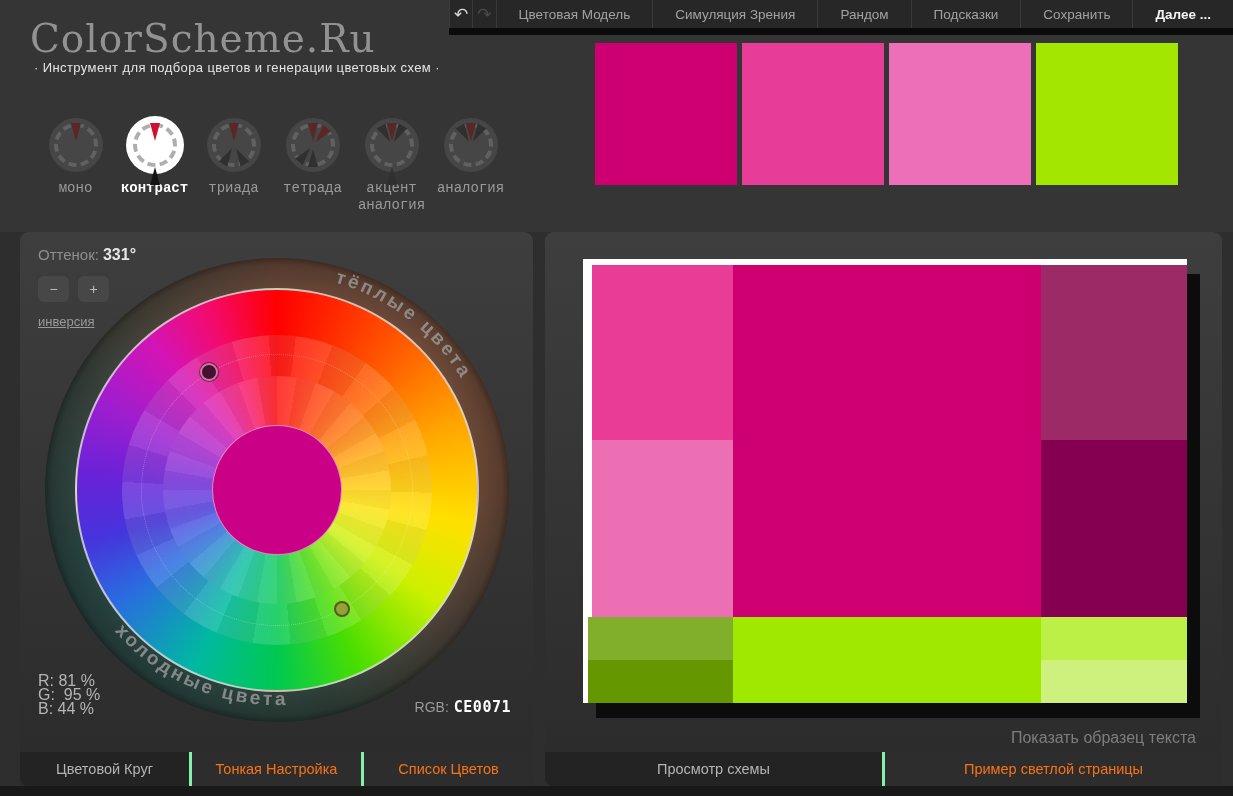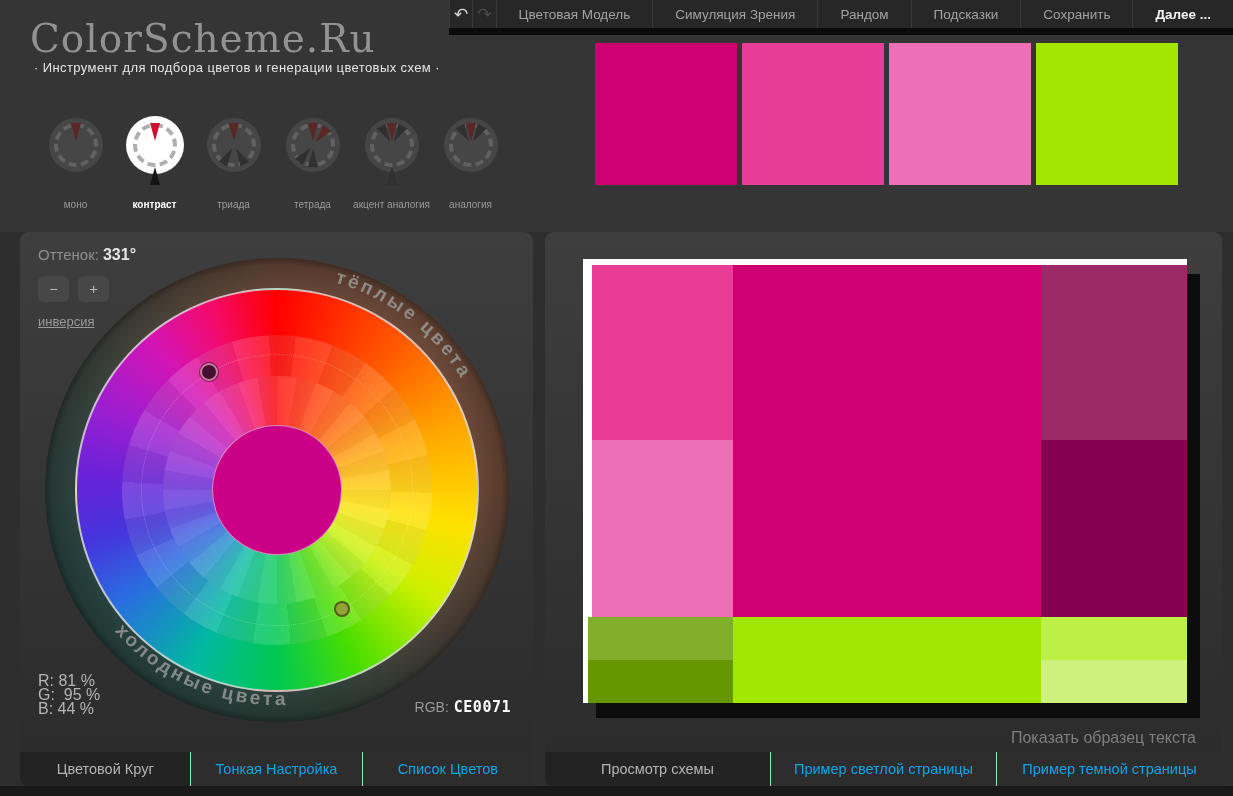--- a/index.html
+++ b/index.html
@@ -31,21 +31,21 @@
   .mode.active .mode-icon{background:#ffffff;box-shadow:0 0 0 2px #fff;}
   .mode.active .mode-icon::before{border-color:rgba(160,160,160,.85);}
   .wedge{position:absolute;left:50%;top:50%;width:0;height:0;margin-left:-5px;margin-top:-22px;
          border-left:5px solid transparent;border-right:5px solid transparent;border-top:18px solid var(--c,#5e2828);
          transform-origin:5px 22px;transform:rotate(var(--a,0deg));}
   .wedge.down{border-top-color:transparent;border-bottom:18px solid var(--c,#2c2c2c);margin-top:4px;transform-origin:5px -4px;}
   .mode .w-main{--c:#5a2626;}
   .mode .w-dim{--c:#303030;}
   .mode.active .w-main{--c:#cf1030;}
   .mode.active .w-dim{--c:#141414;}
-  .mode-label{margin-top:24px;font-size:10px;color:#9a9a9a;line-height:17px;}
+  .mode-label{margin-top:8px;font-size:14px;color:#9a9a9a;line-height:17px;font-family:Liberation Mono, monospace;}
   .mode.active .mode-label{color:#ffffff;font-weight:600;}
 
   
   .swatches{position:absolute;left:595px;top:43px;width:583px;height:142px;display:flex;gap:5px;}
   .swatch{flex:1;cursor:pointer;}
   .perma{position:absolute;left:595px;top:189px;width:583px;text-align:center;}
   .perma .cap{font-size:13px;color:#8a8a8a;}
   .perma a{display:inline-block;margin-top:4px;font-size:14px;color:#ffc800;text-decoration:underline;cursor:pointer;}
 
   
@@ -112,21 +112,21 @@
   .b-foot-left-2{left:5px;top:401px;width:145px;height:43px;}
   .b-foot-main{left:150px;top:358px;width:308px;height:86px;}
   .b-foot-right-1{left:458px;top:358px;width:146px;height:43px;}
   .b-foot-right-2{left:458px;top:401px;width:146px;height:43px;}
   .sample-link{position:absolute;right:26px;top:497px;font-size:16px;color:#7e7e7e;cursor:pointer;}
 
   
   .tabstrip{position:absolute;top:752px;height:34px;display:flex;background:#2d2d2d;border-radius:0 0 8px 8px;overflow:hidden;text-align:center;}
   .tabstrip.left{left:20px;width:513px;}
   .tabstrip.right{left:545px;width:677px;}
-  .tab{flex:1;display:flex;align-items:center;justify-content:center;font-size:14.5px;color:#0ea5e9;border-left:1px solid #86efac;cursor:pointer;white-space:nowrap;}
+  .tab{flex:1;display:flex;align-items:center;justify-content:center;font-size:14.5px;color:#f97316;border-left:3px solid #86efac;cursor:pointer;white-space:nowrap;}
   .tab:first-child{border-left:none;}
   .tab.active{background:#232323;color:#b4b4b4;}
   .page-bottom{position:absolute;left:0;top:786px;width:1233px;height:10px;background:#191919;}
 </style>
 </head>
 <body>
 
 <div id="stage">
   <div class="header-band"></div>
 
@@ -259,17 +259,16 @@
 
   <div class="tabstrip left">
     <div class="tab active">Цветовой Круг</div>
     <div class="tab">Тонкая Настройка</div>
     <div class="tab">Список Цветов</div>
   </div>
 
   <div class="tabstrip right">
     <div class="tab active">Просмотр схемы</div>
     <div class="tab">Пример светлой страницы</div>
-    <div class="tab">Пример темной страницы</div>
   </div>
 
   <div class="page-bottom"></div>
 </div>
 
 </body></html>

